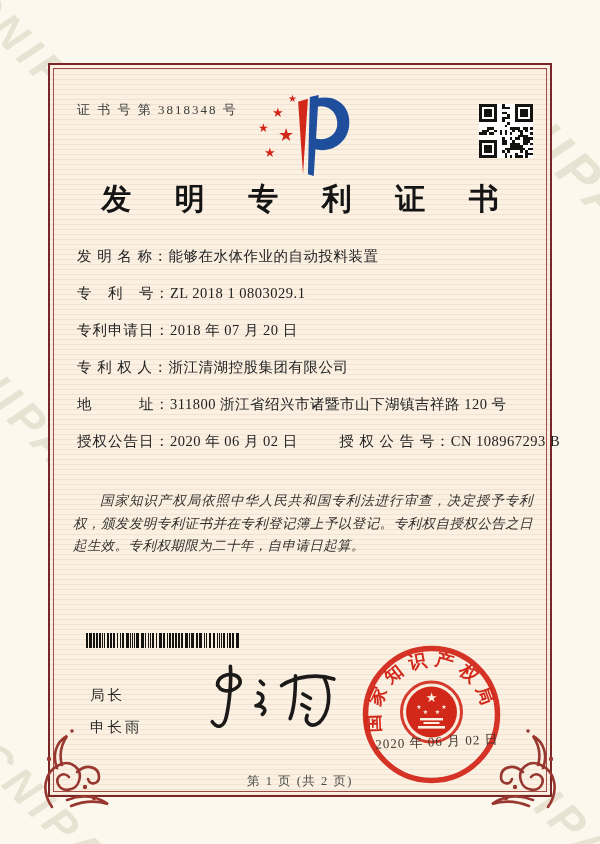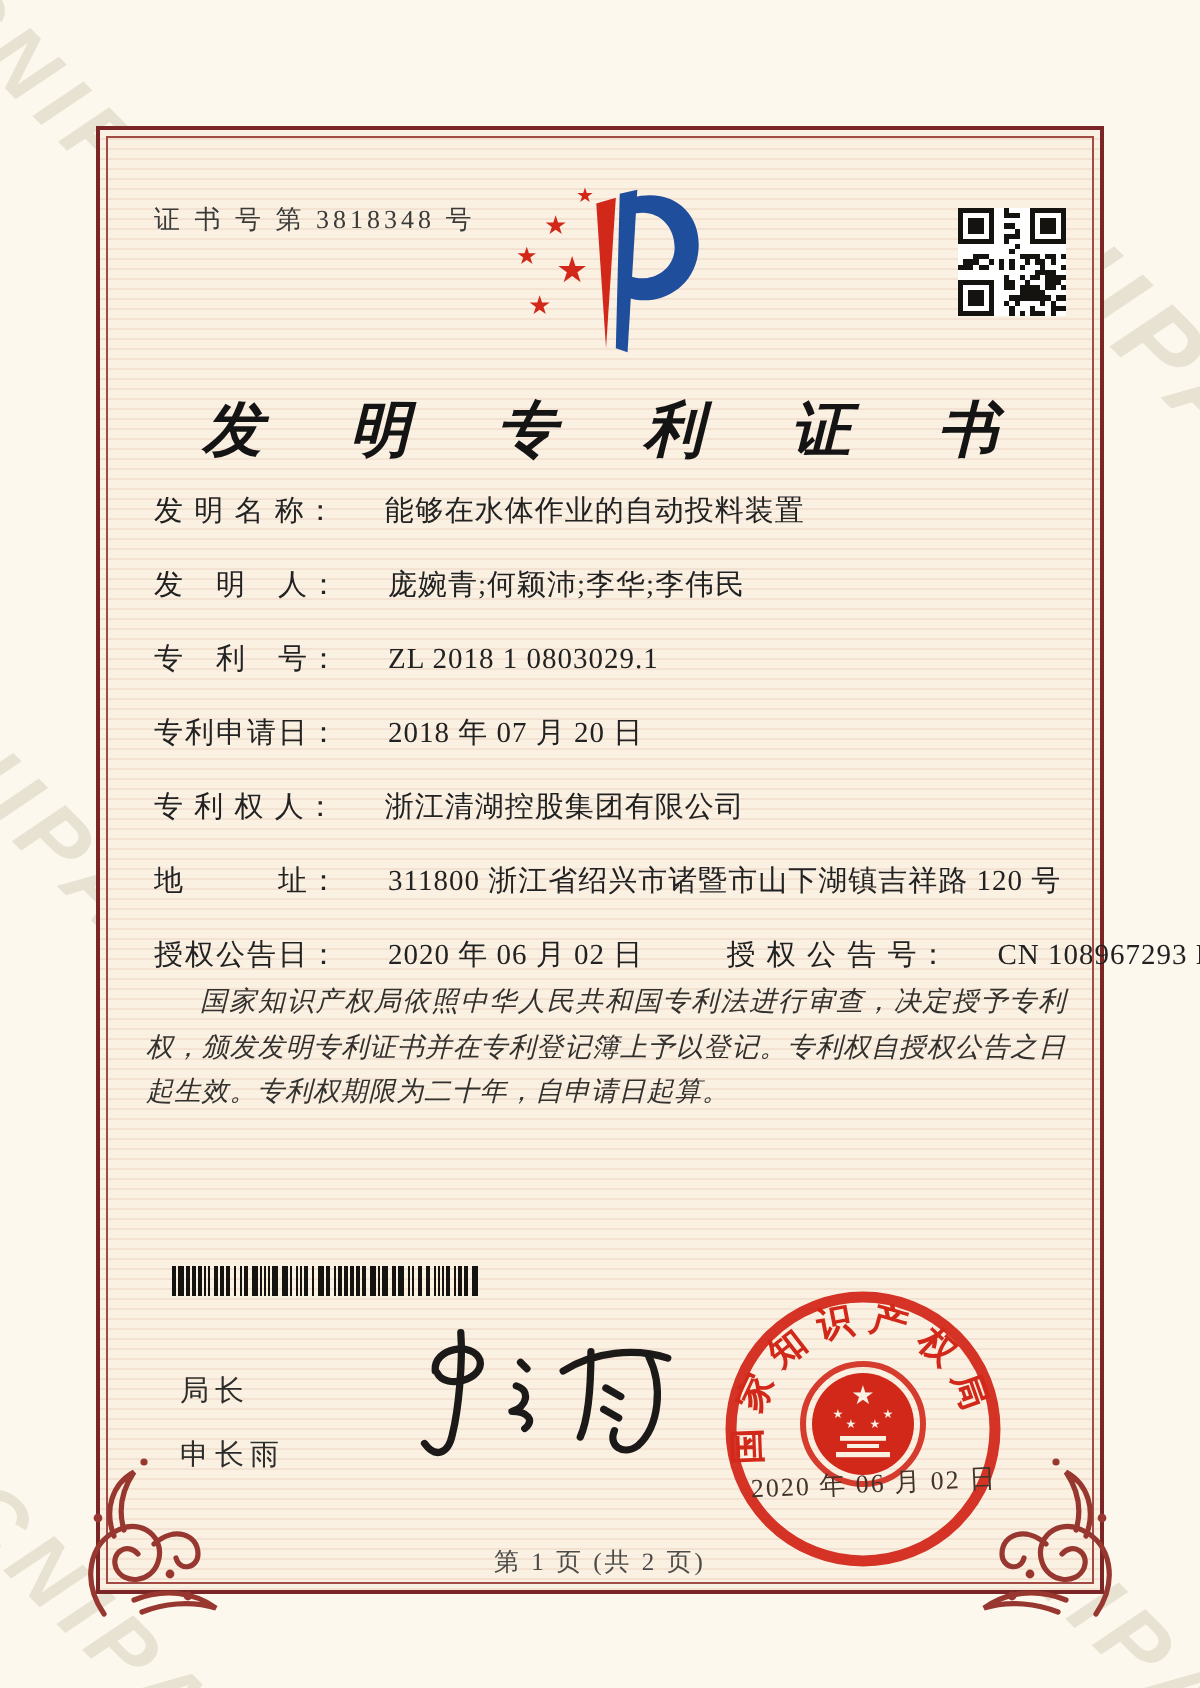--- a/index.html
+++ b/index.html
@@ -33,32 +33,32 @@
   .frame::after{
     content:"";position:absolute;inset:3px;border:1px solid #a24a44;pointer-events:none;
   }
   .cert-no{
     position:absolute;left:27px;top:36px;
     font-size:13px;letter-spacing:2px;color:#3a3a38;
   }
   .logo{position:absolute;left:204px;top:27px;width:100px;height:88px;}
   .qr{position:absolute;left:429px;top:39px;width:54px;height:54px;background:#fff;}
   .title{
-    position:absolute;left:0;top:130px;width:100%;
+    position:absolute;left:0;top:114px;width:100%;
     text-align:center;font-size:30px;font-weight:bold;color:#141414;
-    letter-spacing:18px;text-indent:18px;margin:0;font-style:italic;
+    letter-spacing:18px;text-indent:18px;margin:0;
   }
   .fields{
     position:absolute;left:27px;top:183px;width:462px;
     display:flex;flex-direction:column;gap:20px;
     font-size:14.5px;color:#222;line-height:17px;
   }
   .fields .row{white-space:nowrap;}
   .fields .lab{letter-spacing:1px;}
-  .fields .val{margin-left:24px;letter-spacing:0.5px;}
+  .fields .val{margin-left:0;letter-spacing:0.5px;}
   .grant .pair2{margin-left:38px;}
   .paras{
     position:absolute;left:23px;top:425px;width:460px;
     font-size:13.5px;line-height:22.5px;color:#33312d;
     font-style:italic;letter-spacing:0.4px;text-align:justify;
   }
   .paras p{margin:0;text-indent:2em;}
   .barcode{
     position:absolute;left:36px;top:568px;width:158px;height:15px;
     display:flex;align-items:stretch;
@@ -240,23 +240,20 @@
         </svg>
     </div>
 
     <h1 class="title">发 明 专 利 证 书</h1>
 
     <div class="fields">
       <div class="row">
         <span class="lab">发 明 名 称：</span><span class="val">能够在水体作业的自动投料装置</span>
       </div>
       <div class="row">
-        <span class="lab">发　明　人：</span><span class="val">庞婉青;何颖沛;李华;李伟民</span>
-      </div>
-      <div class="row">
         <span class="lab">专　利　号：</span><span class="val">ZL 2018 1 0803029.1</span>
       </div>
       <div class="row">
         <span class="lab">专利申请日：</span><span class="val">2018 年 07 月 20 日</span>
       </div>
       <div class="row">
         <span class="lab">专 利 权 人：</span><span class="val">浙江清湖控股集团有限公司</span>
       </div>
       <div class="row">
         <span class="lab">地　　　址：</span><span class="val">311800 浙江省绍兴市诸暨市山下湖镇吉祥路 120 号</span>

